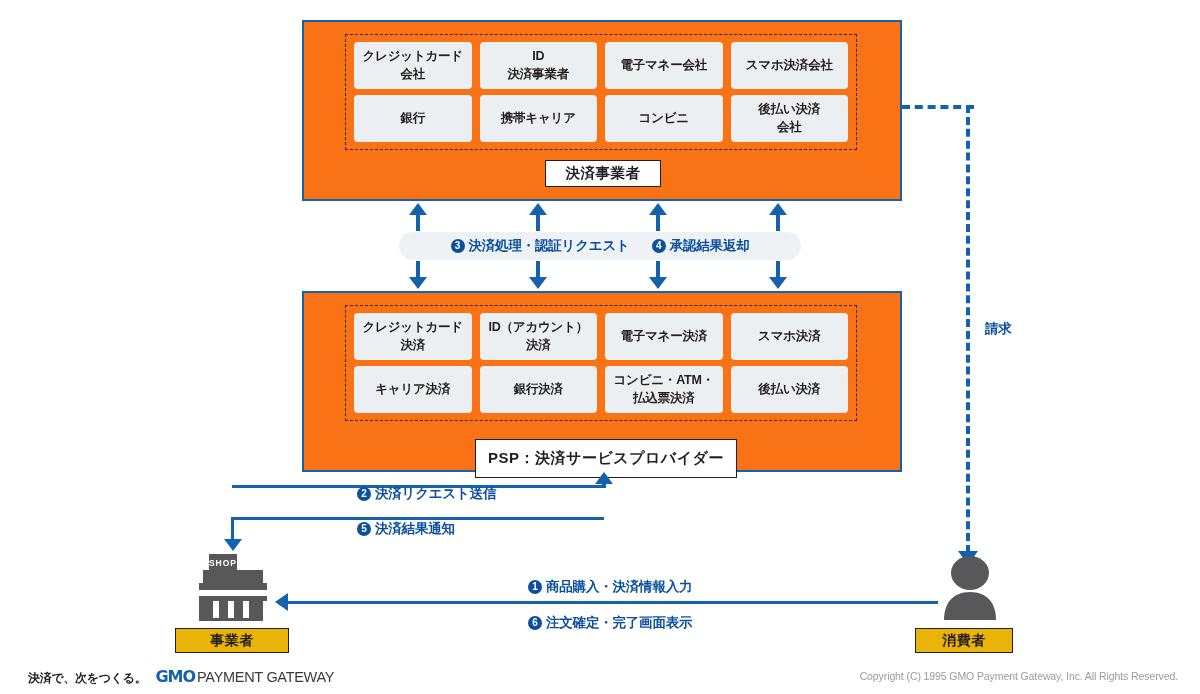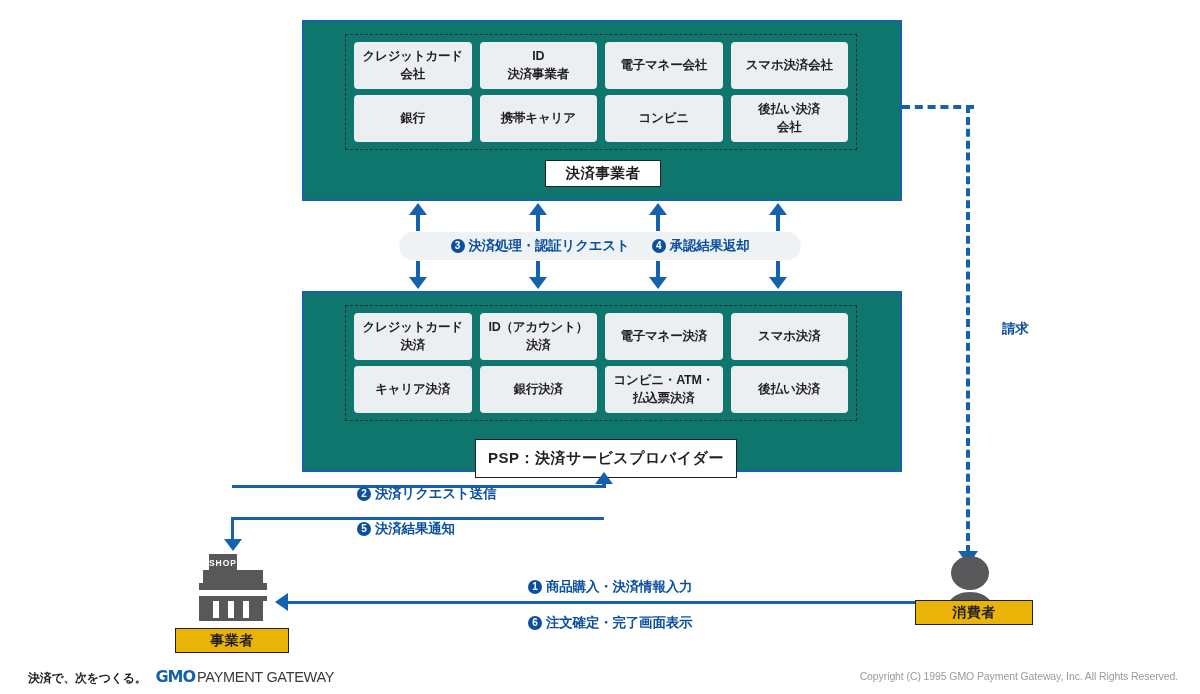--- a/index.html
+++ b/index.html
@@ -10,21 +10,21 @@
     overflow:hidden;
     position:relative;
     color:#231f20;
   }
   #stage{position:absolute;left:0;top:0;width:1200px;height:694px;}
 
   
   .outer-box{
     position:absolute;
     border:2px solid #1462ad;
-    background:#0f766e;
+    background:#f97316;
     box-sizing:border-box;
   }
   #box-provider{left:302px;top:20px;width:600px;height:181px;}
   #box-psp{left:302px;top:291px;width:600px;height:181px;}
 
   
   .dashed-group{
     position:absolute;
     border:1.6px dashed #2b2b2b;
     box-sizing:border-box;
@@ -143,21 +143,21 @@
   
   .actor-caption{
     position:absolute;
     border:1.6px solid #231f20;
     background:#eab308;
     box-sizing:border-box;
     display:flex;align-items:center;justify-content:center;
     font-weight:700;font-size:14px;color:#231f20;letter-spacing:0.5px;
   }
   #caption-merchant{left:175px;top:628px;width:114px;height:25px;}
-  #caption-consumer{left:915px;top:600px;width:118px;height:25px;}
+  #caption-consumer{left:915px;top:628px;width:98px;height:25px;}
 
   #icon-shop{position:absolute;left:195px;top:552px;width:76px;height:72px;}
   #icon-consumer{position:absolute;left:938px;top:556px;width:64px;height:68px;}
 
   
   #footer-left{
     position:absolute;left:28px;top:667px;
     display:flex;align-items:baseline;gap:9px;
   }
   #tagline{font-size:12px;font-weight:700;color:#231f20;letter-spacing:-0.3px;text-align:right;}
@@ -272,21 +272,21 @@
     <span>商品購入・決済情報入力</span>
   </div>
   <div class="blue-label" style="left:528px;top:614px;">
     <span class="num">6</span>
     <span>注文確定・完了画面表示</span>
   </div>
 
   <div id="bill-h"></div>
   <div id="bill-v"></div>
   <div class="arrowhead-down" style="left:958px;top:551px;border-left-width:10px;border-right-width:10px;border-top-width:14px;"></div>
-  <div class="blue-label" style="left:985px;top:320px;margin-left:17px;">
+  <div class="blue-label" style="left:985px;top:320px;">
     <span>請求</span>
   </div>
 
   <svg id="icon-shop" viewBox="0 0 76 72">
     <rect x="14" y="2" width="28" height="16" fill="#58585a"></rect>
     <text x="28" y="14" text-anchor="middle" font-family="Liberation Sans, sans-serif" font-size="8.5" font-weight="700" fill="#ffffff" letter-spacing="1">SHOP</text>
     <rect x="8" y="18" width="60" height="13" fill="#58585a"></rect>
     <rect x="4" y="31" width="68" height="7" fill="#58585a"></rect>
     <rect x="9" y="38" width="58" height="6" fill="#ffffff"></rect>
     <rect x="4" y="44" width="68" height="5" fill="#58585a"></rect>

